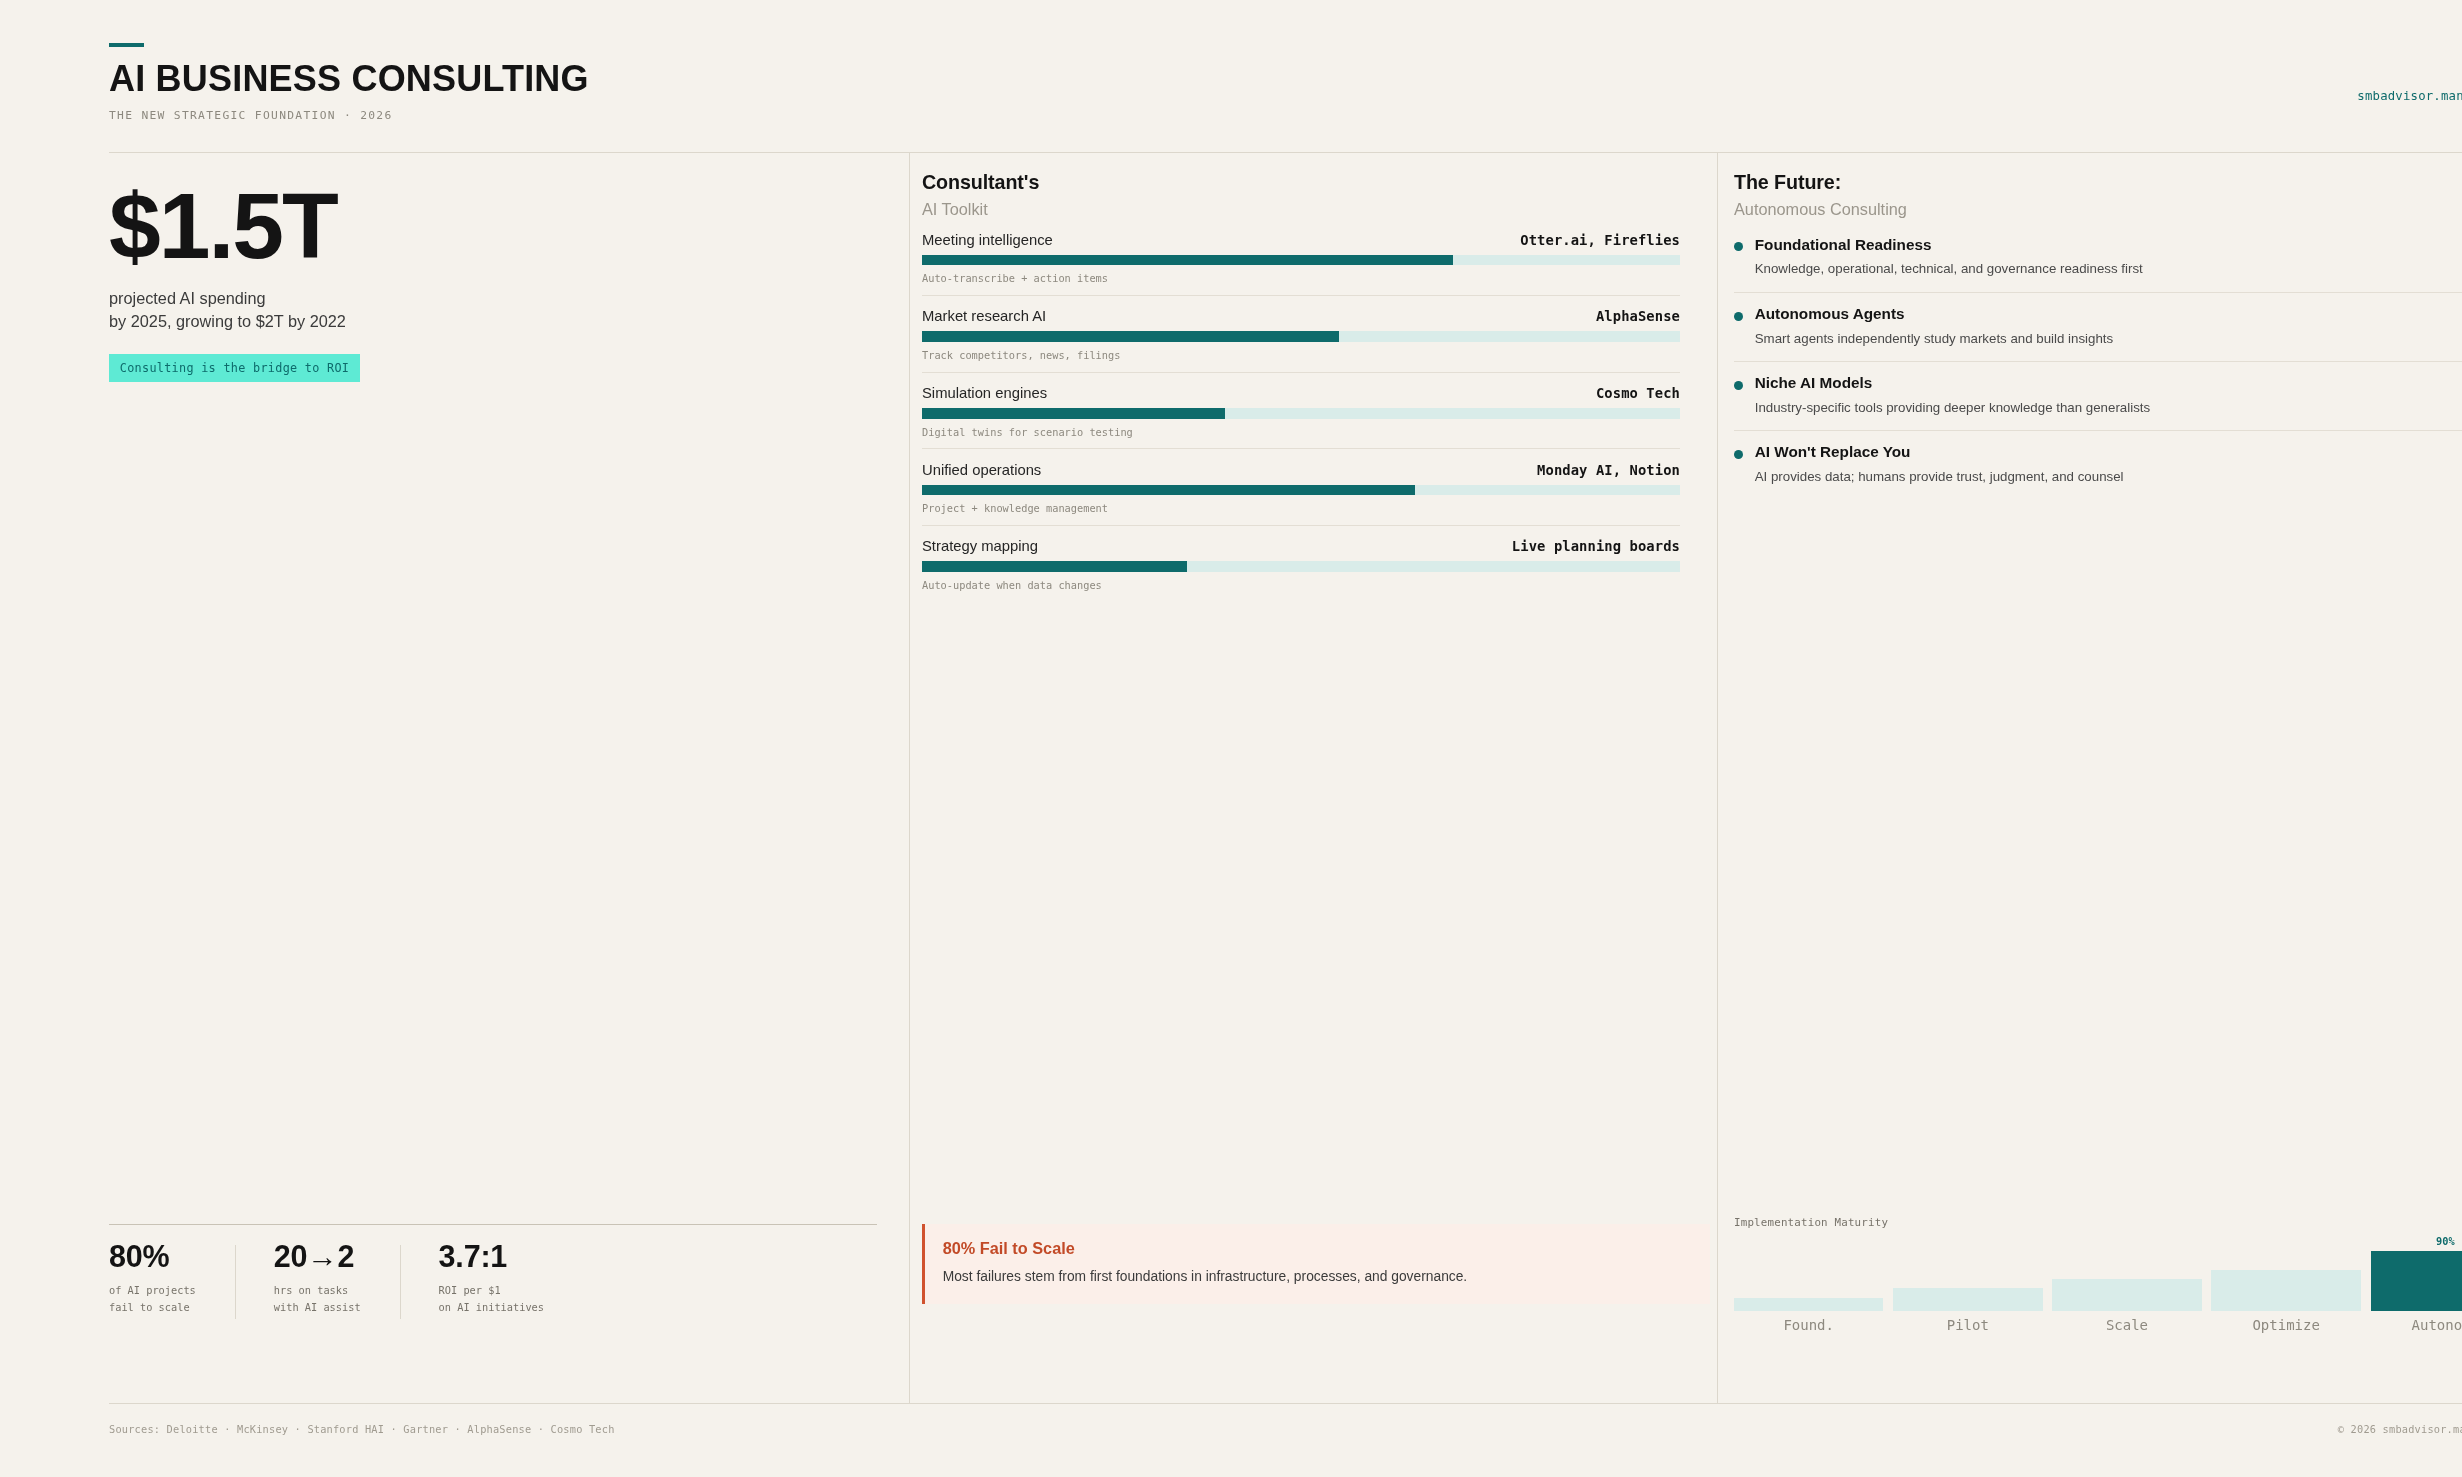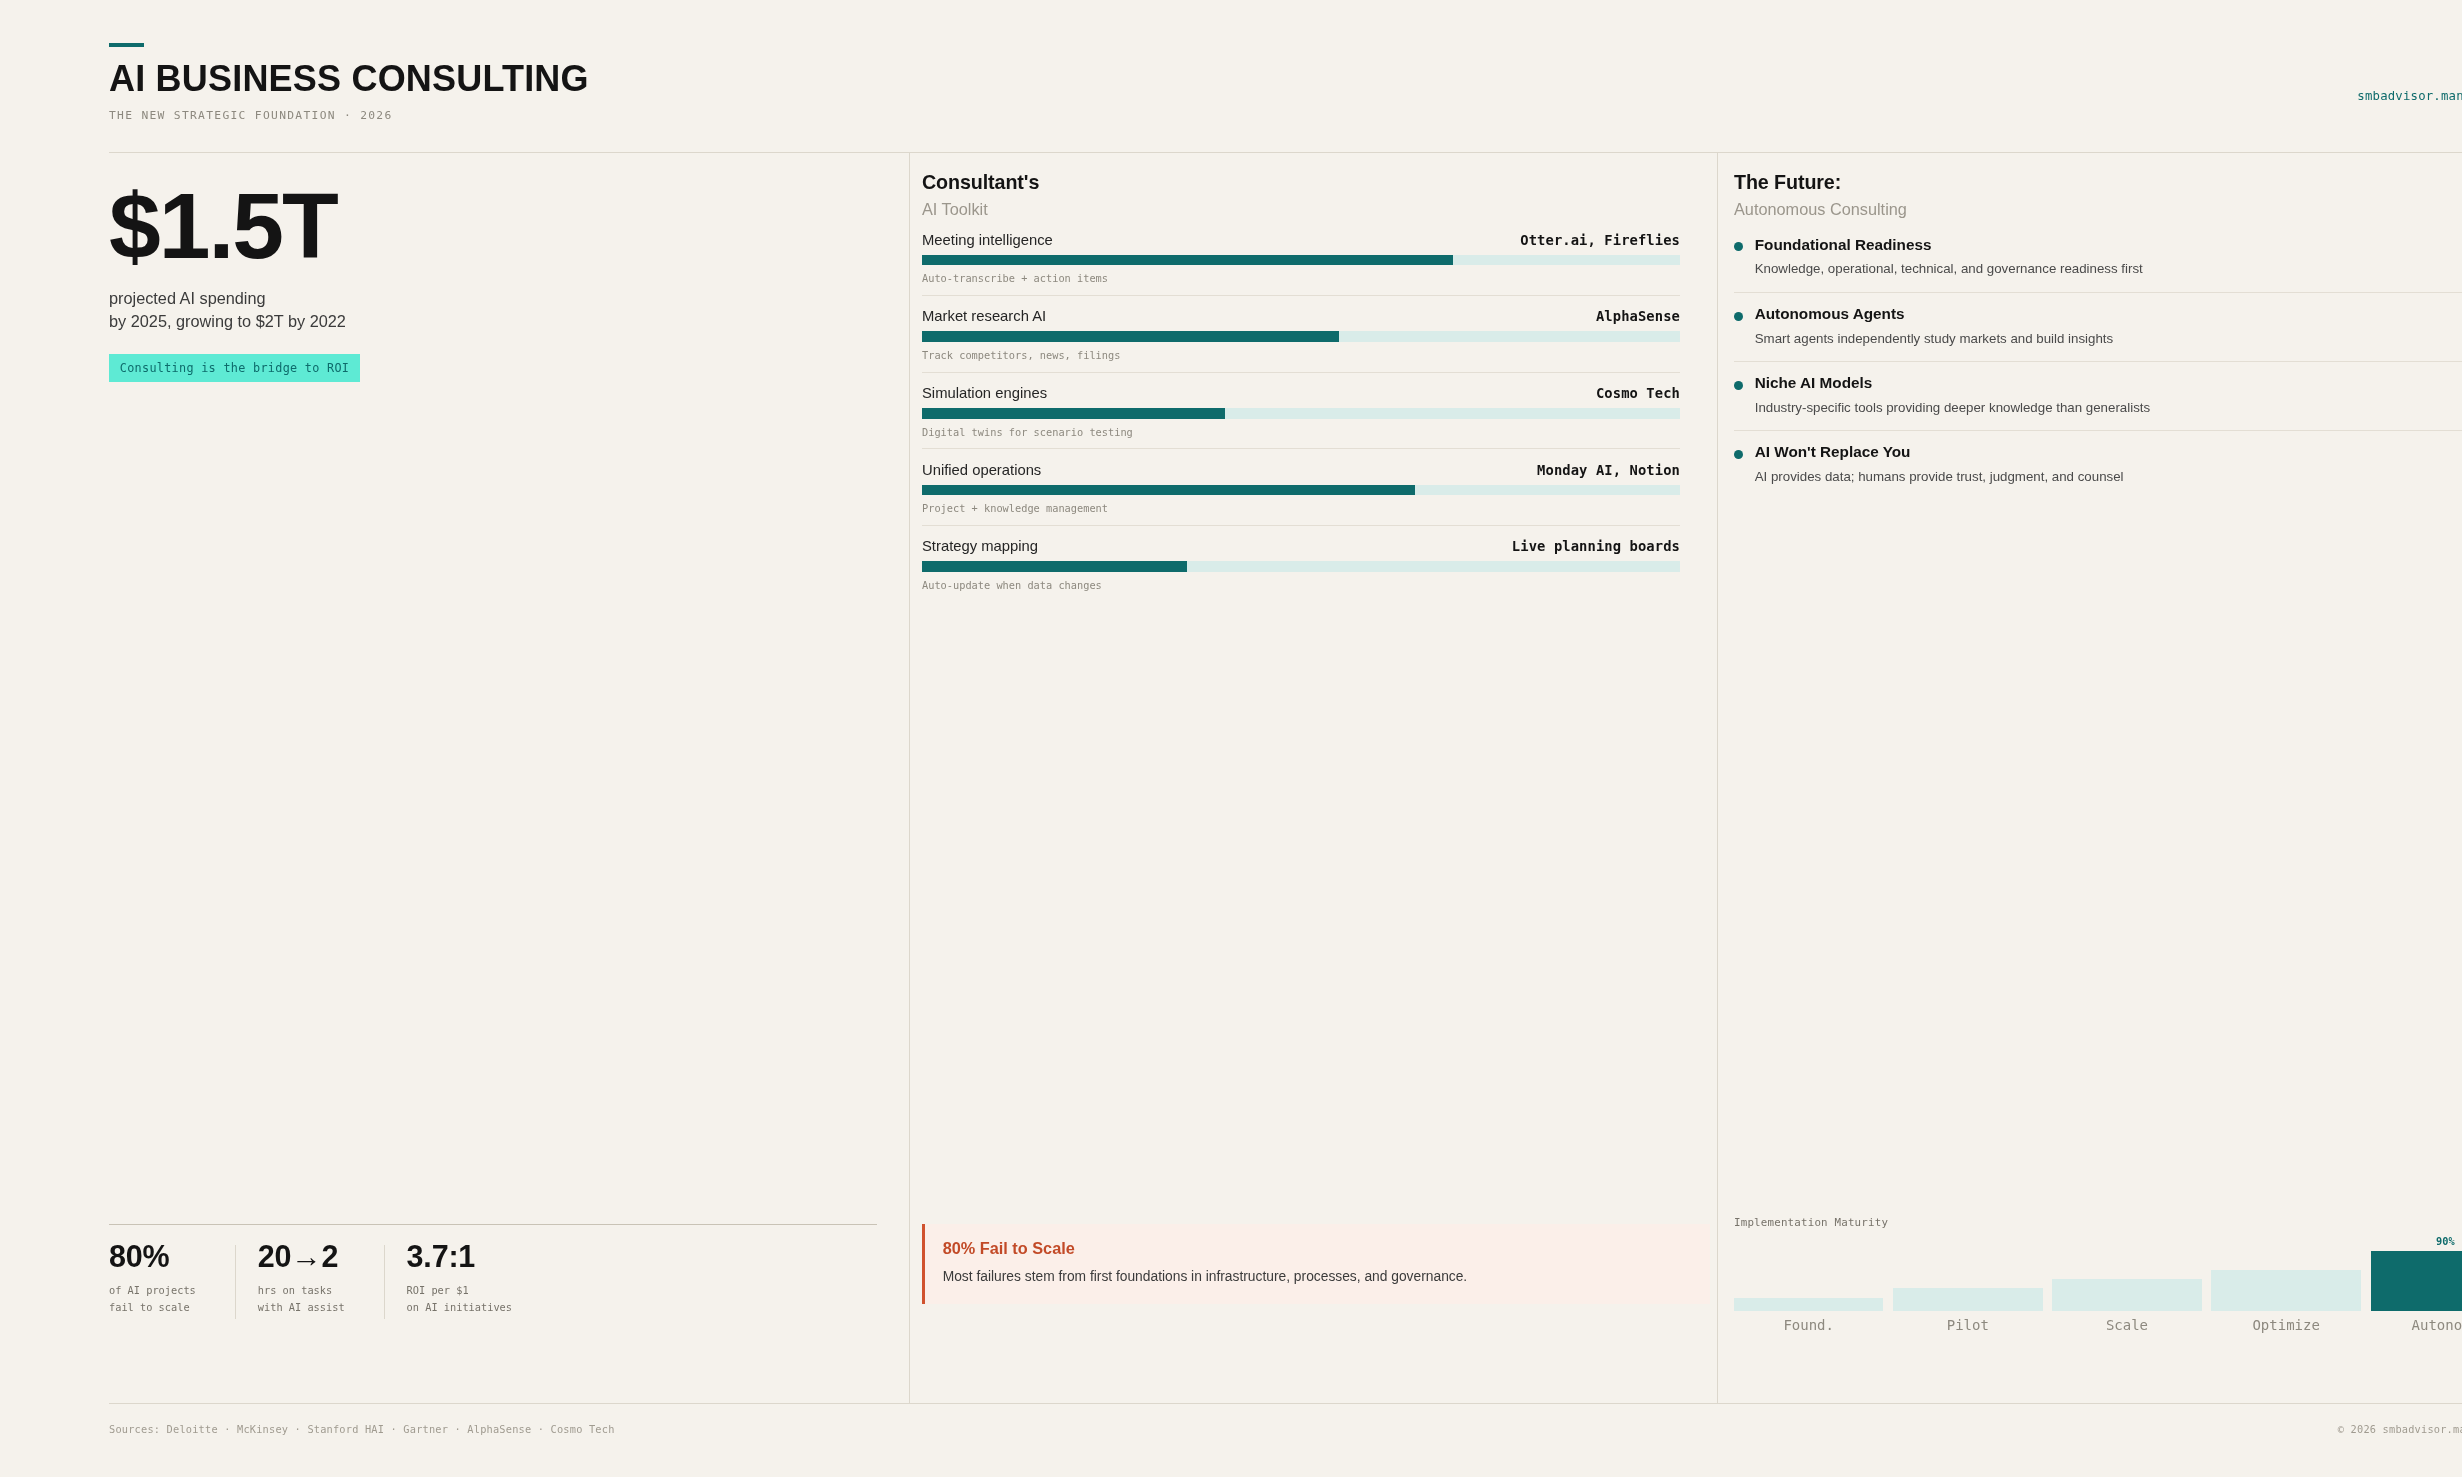--- a/index.html
+++ b/index.html
@@ -95,21 +95,21 @@
   .stats-rule {
     position: absolute; left: 109px; top: 1224px;
     width: 768px; height: 0.5px; background: #c9c3b6;
   }
   .stats {
     position: absolute; left: 109px; top: 1241px;
     width: 788px;
     display: flex;
   }
   .stat { padding-right: 39px; position: relative; }
-  .stat + .stat { padding-left: 23px; }
+  .stat + .stat { padding-left: 39px; }
   .stat + .stat:before {
     content: ""; position: absolute; left: 0; top: 3.9px;
     width: 0.5px; height: 74px; background: #dcd7cc;
   }
   .stat-value {
     font-size: 30.5px; font-weight: 700; color: #141414; line-height: 1;
     letter-spacing: -0.2px;
   }
   .stat-label {
     margin-top: 10.8px;

